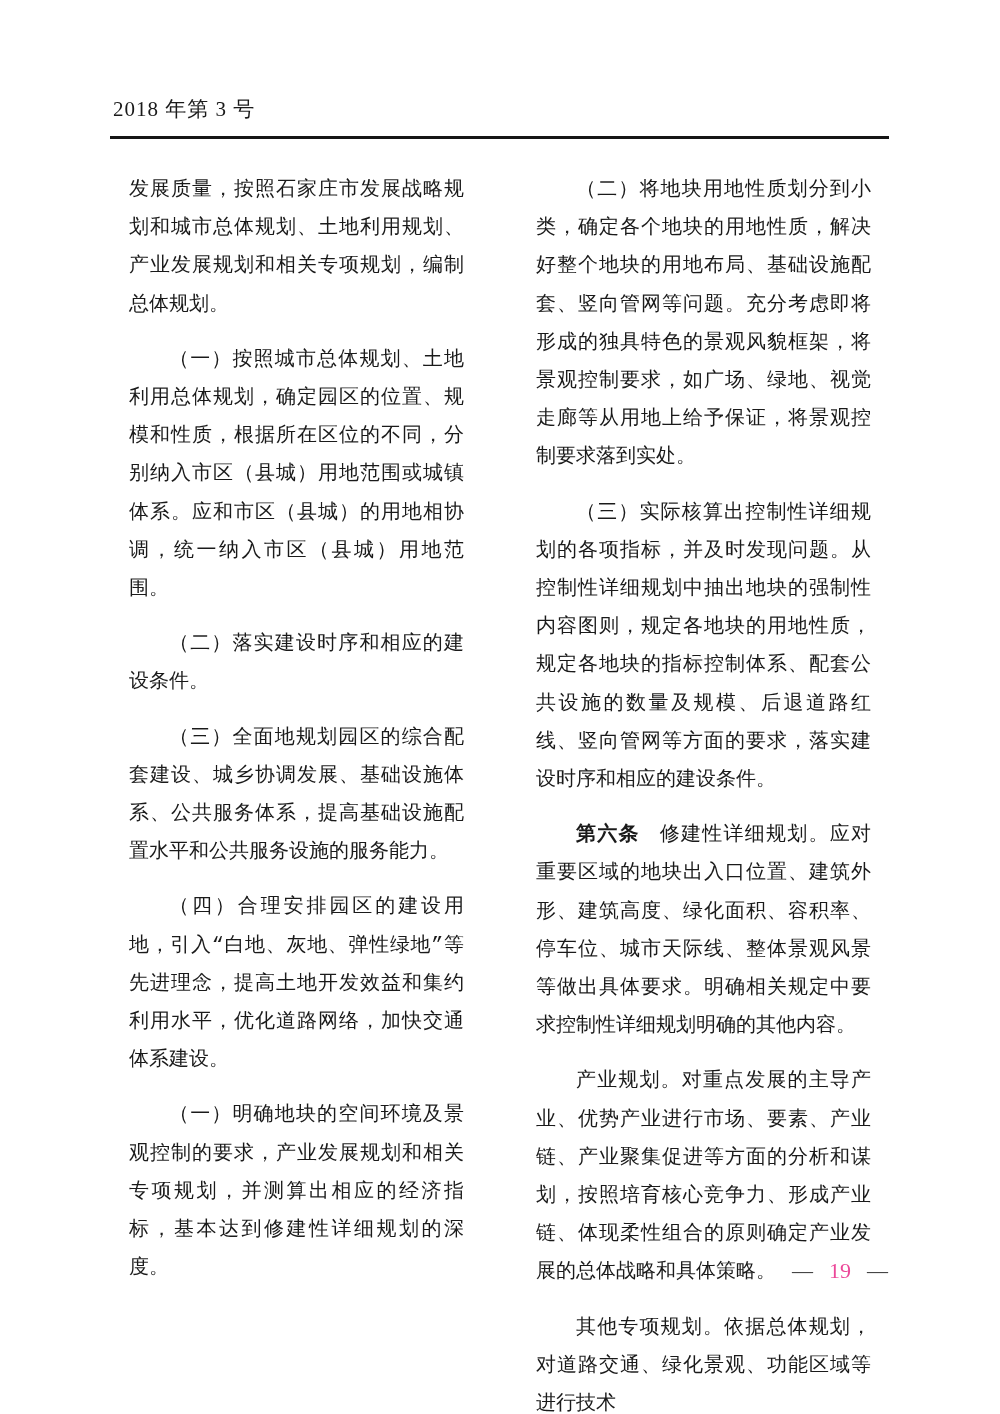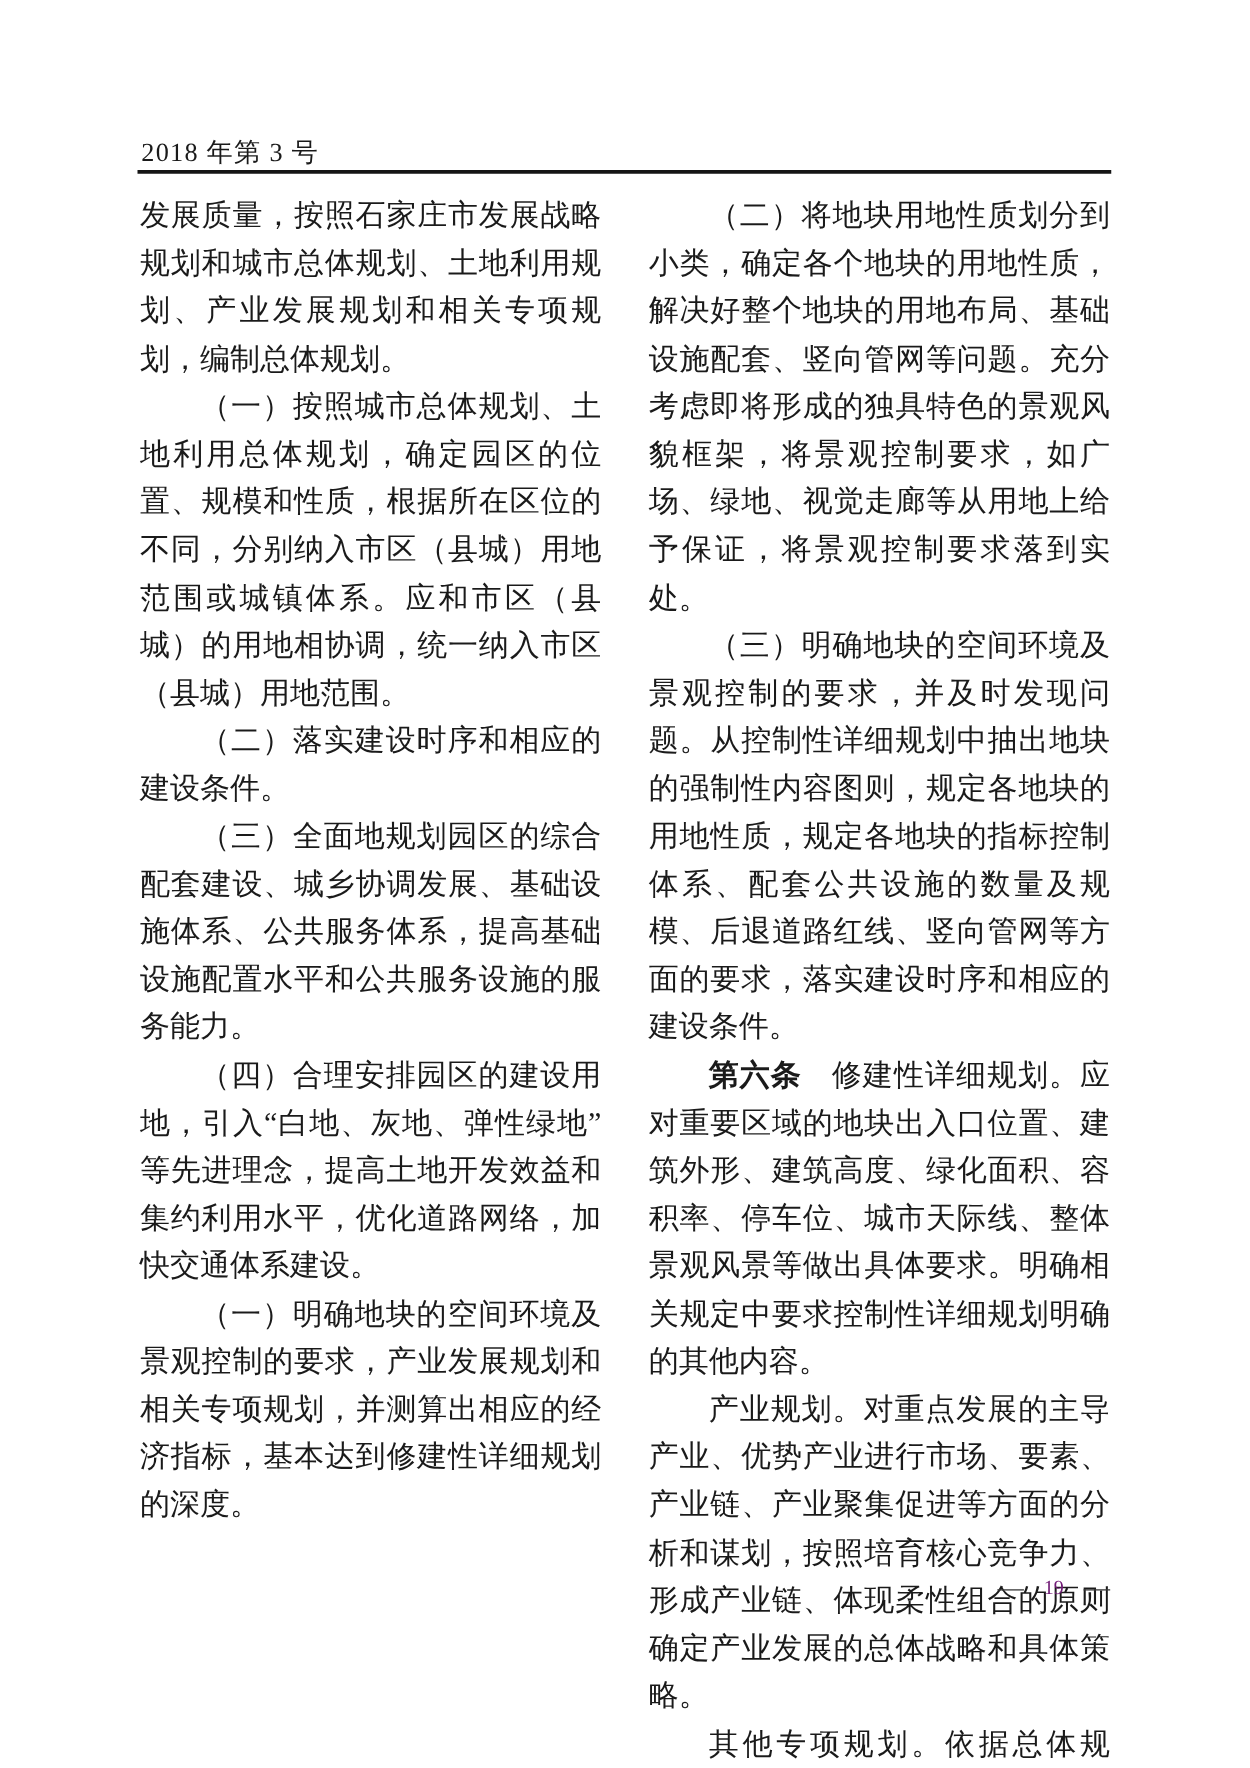--- a/index.html
+++ b/index.html
@@ -12,21 +12,21 @@
     height: 1414px;
     position: relative;
     overflow: hidden;
     font-family: "Liberation Serif", "DejaVu Serif", serif;
     color: #1a1a1a;
   }
   .page-header {
     position: absolute;
     left: 113px;
     right: 113px;
-    top: 108px;
+    top: 95px;
     display: flex;
     justify-content: space-between;
     align-items: baseline;
     font-size: 21px;
     letter-spacing: 1px;
   }
   .header-rule {
     position: absolute;
     left: 110px;
     right: 111px;
@@ -39,48 +39,49 @@
     left: 112px;
     top: 154px;
     width: 776px;
     display: flex;
     gap: 38px;
   }
   .col {
     width: 369px;
   }
   .para {
-    margin: 0;
-    font-size: 24px;
+    margin: 17px;
+    font-size: 20px;
     line-height: 38.2px;
     text-align: justify;
     text-justify: inter-character;
     text-align-last: left;
     font-kerning: none;
+    font-family: Liberation Mono, monospace;
   }
   .para.indent {
     text-indent: 2em;
   }
   .lead {
     font-weight: bold;
     margin-right: 1em;
   }
   .page-footer {
     position: absolute;
     top: 1258px;
     right: 112px;
     display: flex;
     align-items: center;
     gap: 16px;
     font-size: 21px;
     color: #3a3a3a;
   }
   .page-footer .num {
-    font-size: 16px;
-    color: #701a75;
+    font-size: 22px;
+    color: #ec4899;
   }
 </style>
 </head>
 <body>
 
 <div class="page">
 
   <div class="page-header">
     <span>2018 年第 3 号</span>
   </div>
@@ -91,21 +92,21 @@
     <div class="col" id="col-left">
         <p class="para">发展质量，按照石家庄市发展战略规划和城市总体规划、土地利用规划、产业发展规划和相关专项规划，编制总体规划。</p>
         <p class="para indent">（一）按照城市总体规划、土地利用总体规划，确定园区的位置、规模和性质，根据所在区位的不同，分别纳入市区（县城）用地范围或城镇体系。应和市区（县城）的用地相协调，统一纳入市区（县城）用地范围。</p>
         <p class="para indent">（二）落实建设时序和相应的建设条件。</p>
         <p class="para indent">（三）全面地规划园区的综合配套建设、城乡协调发展、基础设施体系、公共服务体系，提高基础设施配置水平和公共服务设施的服务能力。</p>
         <p class="para indent">（四）合理安排园区的建设用地，引入“白地、灰地、弹性绿地”等先进理念，提高土地开发效益和集约利用水平，优化道路网络，加快交通体系建设。</p>
         <p class="para indent">（一）明确地块的空间环境及景观控制的要求，产业发展规划和相关专项规划，并测算出相应的经济指标，基本达到修建性详细规划的深度。</p>
       </div>
     <div class="col" id="col-right">
         <p class="para indent">（二）将地块用地性质划分到小类，确定各个地块的用地性质，解决好整个地块的用地布局、基础设施配套、竖向管网等问题。充分考虑即将形成的独具特色的景观风貌框架，将景观控制要求，如广场、绿地、视觉走廊等从用地上给予保证，将景观控制要求落到实处。</p>
-        <p class="para indent">（三）明确地块的空间环境及景观控制的要求，并及时发现问题。从控制性详细规划中抽出地块的强制性内容图则，规定各地块的用地性质，规定各地块的指标控制体系、配套公共设施的数量及规模、后退道路红线、竖向管网等方面的要求，落实建设时序和相应的建设条件。</p>
+        <p class="para indent">（三）实际核算出控制性详细规划的各项指标，并及时发现问题。从控制性详细规划中抽出地块的强制性内容图则，规定各地块的用地性质，规定各地块的指标控制体系、配套公共设施的数量及规模、后退道路红线、竖向管网等方面的要求，落实建设时序和相应的建设条件。</p>
         <p class="para indent"><span class="lead">第六条</span>修建性详细规划。应对重要区域的地块出入口位置、建筑外形、建筑高度、绿化面积、容积率、停车位、城市天际线、整体景观风景等做出具体要求。明确相关规定中要求控制性详细规划明确的其他内容。</p>
         <p class="para indent">产业规划。对重点发展的主导产业、优势产业进行市场、要素、产业链、产业聚集促进等方面的分析和谋划，按照培育核心竞争力、形成产业链、体现柔性组合的原则确定产业发展的总体战略和具体策略。</p>
         <p class="para indent">其他专项规划。依据总体规划，对道路交通、绿化景观、功能区域等进行技术</p>
       </div>
   </div>
 
   <div class="page-footer">
     <span class="dash">—</span>
     <span class="num">19</span>
     <span class="dash">—</span>

